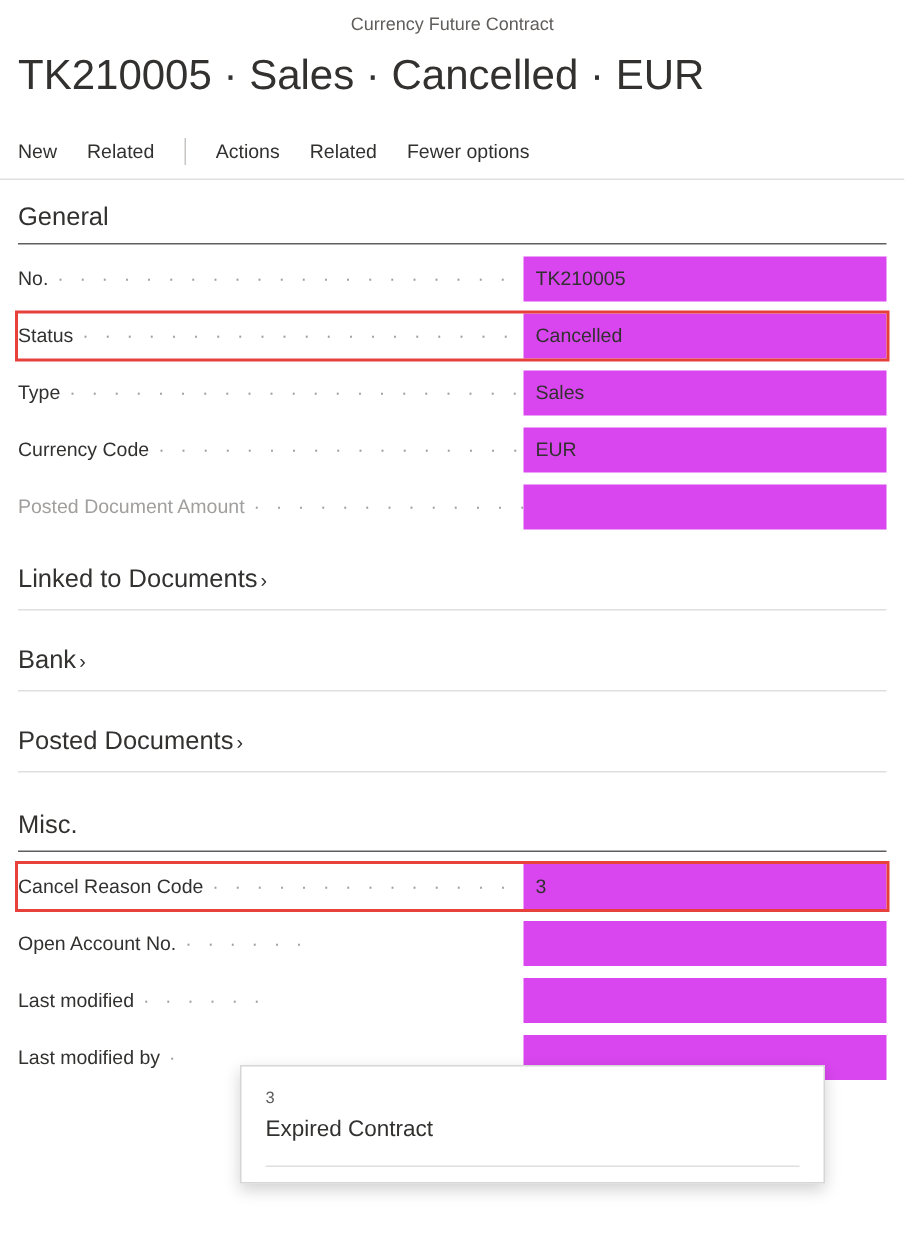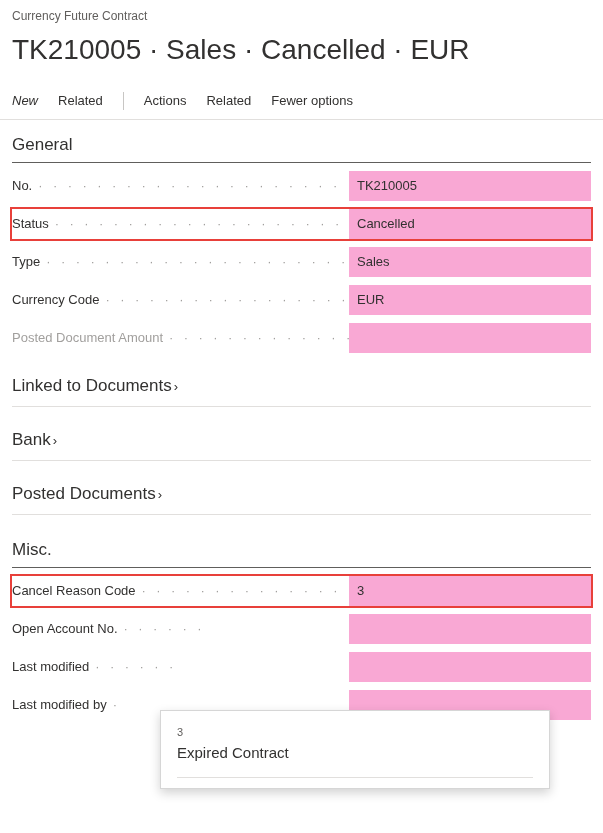--- a/index.html
+++ b/index.html
@@ -14,20 +14,21 @@
     font-family: "Liberation Sans", sans-serif;
     color: #323130;
     overflow: hidden;
     position: relative;
   }
   .breadcrumb {
     font-size: 12px;
     color: #605e5c;
     padding: 8px 12px 0 12px;
     line-height: 16px;
+    text-align: center;
   }
   .page-title {
     font-size: 28px;
     font-weight: 300;
     color: #323130;
     padding: 6px 12px 0 12px;
     line-height: 40px;
     white-space: nowrap;
   }
   .cmdbar {
@@ -38,21 +39,21 @@
     margin-top: 12px;
     border-bottom: 1px solid #e1dfdd;
     font-size: 13px;
   }
   .cmd-item {
     padding: 6px 10px;
     color: #323130;
     cursor: pointer;
     white-space: nowrap;
   }
-  .cmd-item:first-child { padding-left: 0; font-style: italic; }
+  .cmd-item:first-child { padding-left: 0; }
   .cmd-sep {
     width: 1px;
     height: 18px;
     background: #c8c6c4;
     margin: 0 10px;
   }
   .section {
     padding: 0 12px;
   }
   .section-head {
@@ -100,21 +101,21 @@
     flex: 1 1 auto;
     overflow: hidden;
     white-space: nowrap;
     color: #a19f9d;
     font-size: 13px;
     letter-spacing: 3.4px;
     line-height: 30px;
   }
   .field-value {
     flex: 1 1 auto;
-    background: #f9a8d4;
+    background: #d946ef;
     height: 30px;
     line-height: 30px;
     font-size: 13px;
     color: #323130;
     padding: 0 8px;
     white-space: nowrap;
     overflow: hidden;
   }
   .field-value.empty { color: transparent; }
   .field-row.highlight {

